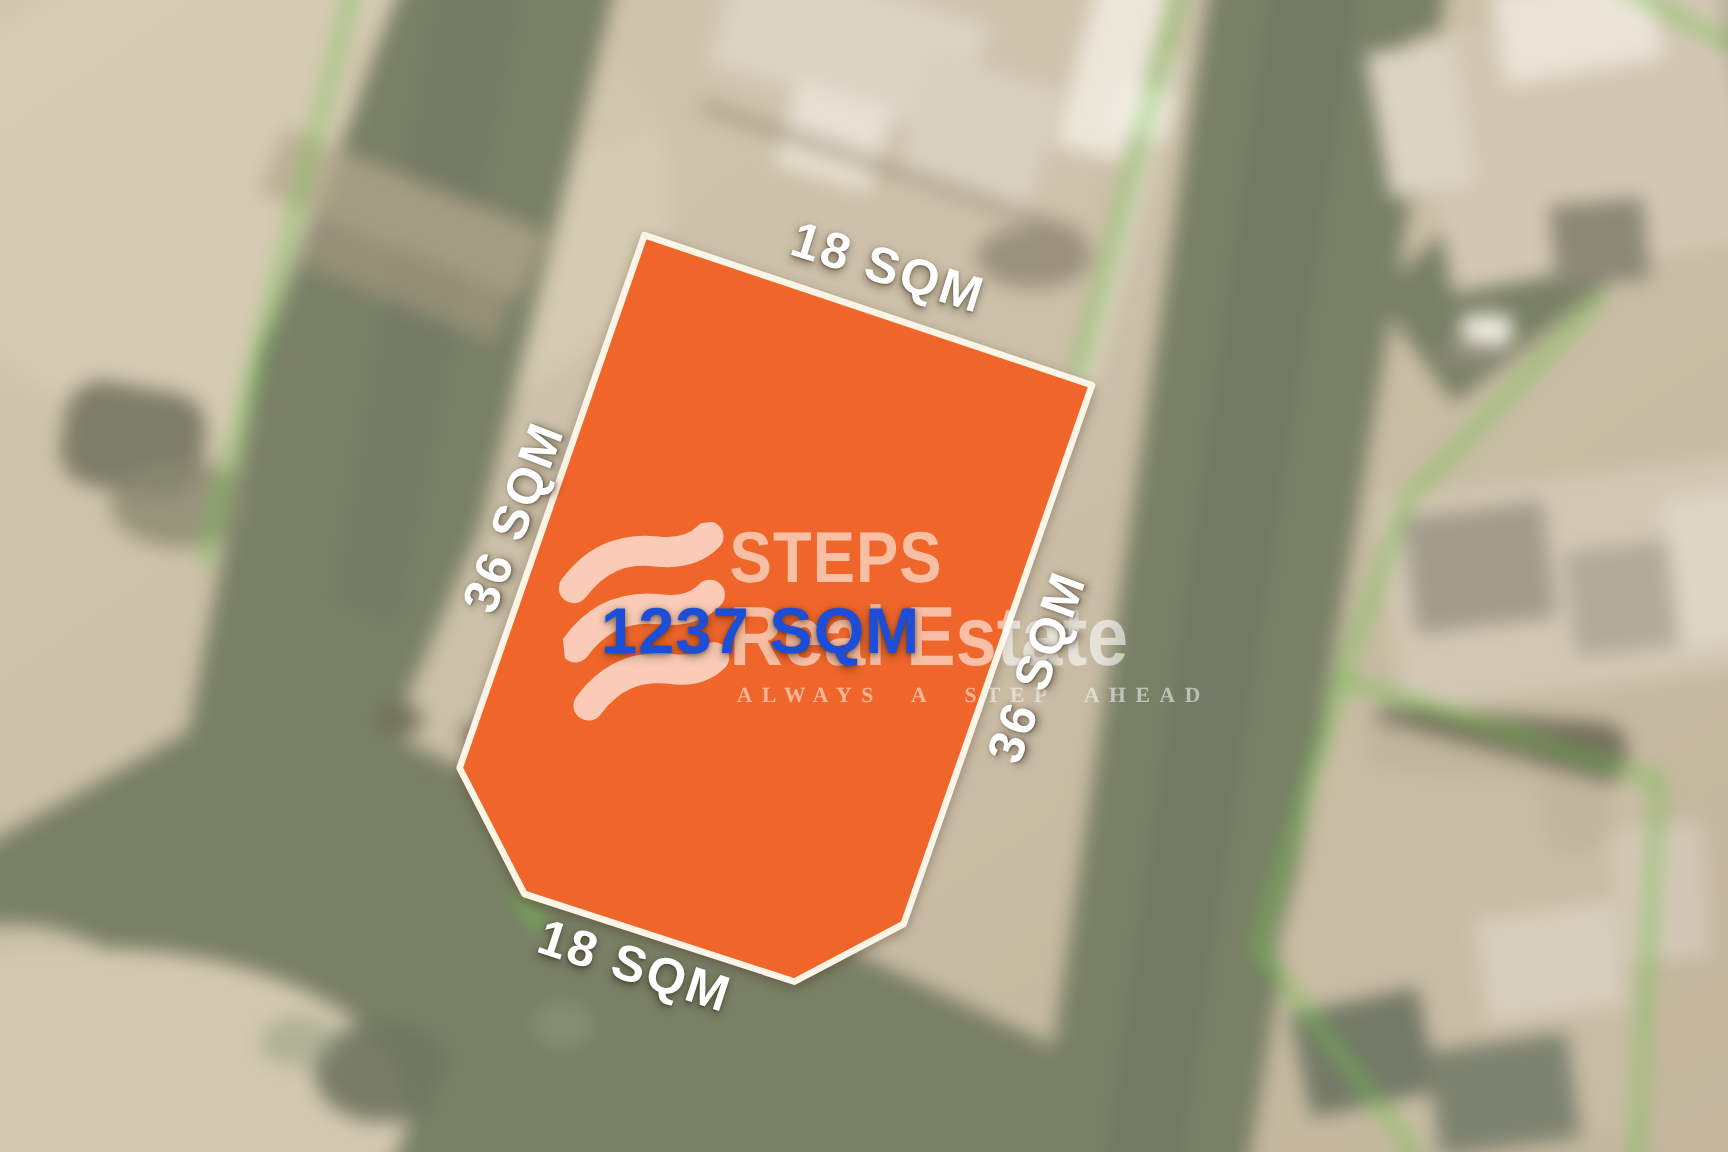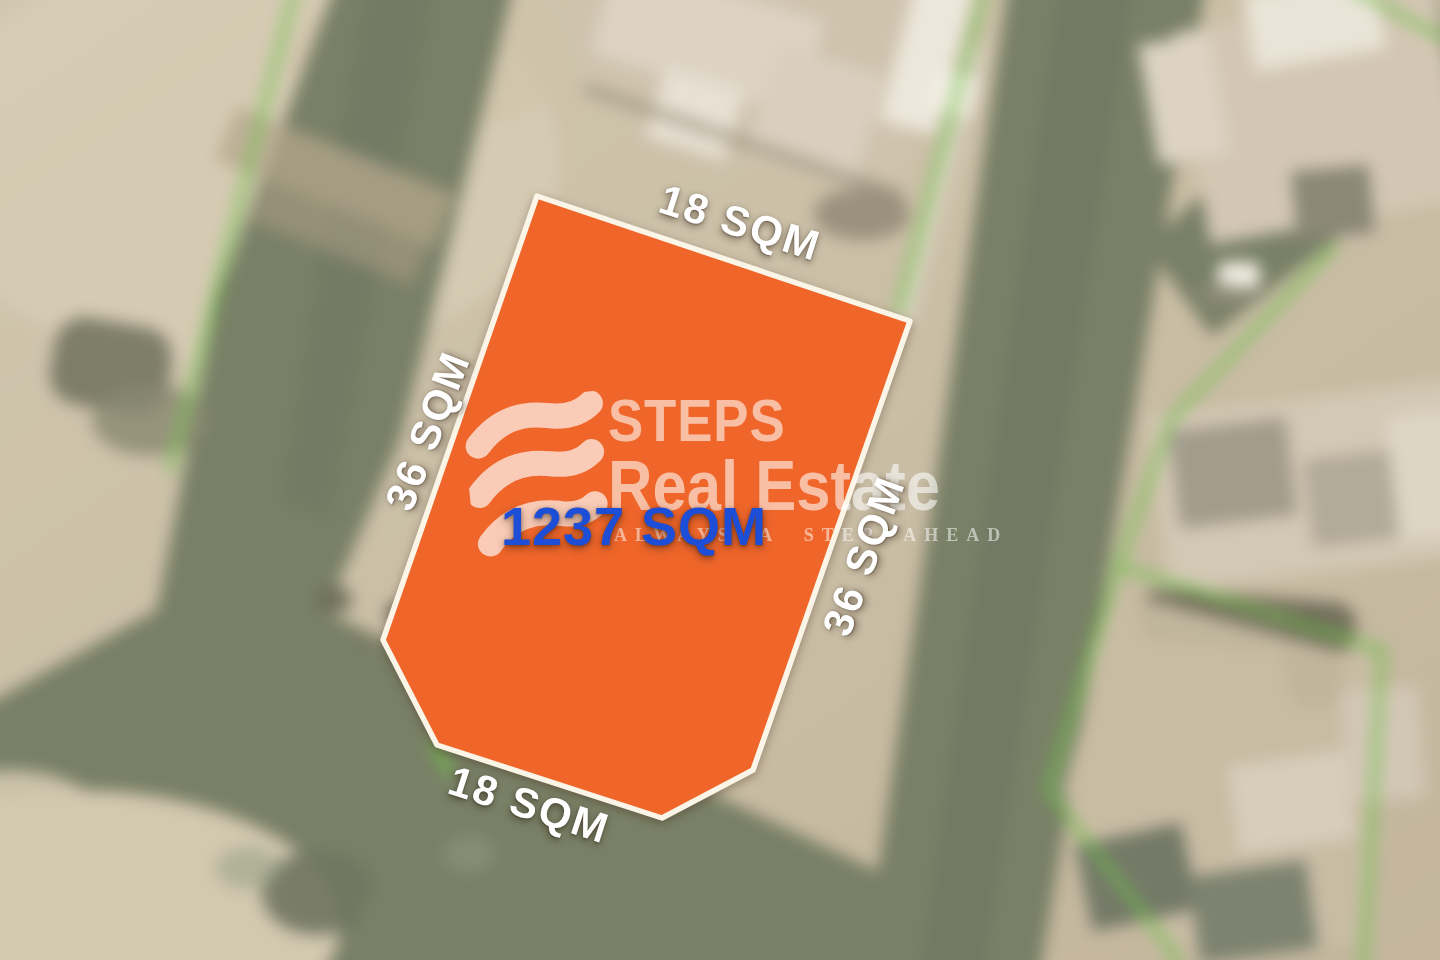--- a/index.html
+++ b/index.html
@@ -13,21 +13,21 @@
     position:absolute;color:#ffffff;font-weight:bold;font-size:42px;
     letter-spacing:2px;white-space:nowrap;
     text-shadow:0 3px 7px rgba(45,30,15,.5),0 1px 2px rgba(45,30,15,.45);
   }
   .area-label{
     position:absolute;color:#1d4ed8;font-weight:bold;font-size:54px;
     letter-spacing:1px;white-space:nowrap;
     text-shadow:0 3px 8px rgba(45,30,15,.5),0 1px 3px rgba(45,30,15,.4);
     z-index:30;
   }
-  .watermark{position:absolute;left:462px;top:389px;width:560px;height:180px;z-index:20;}
+  .watermark{position:absolute;left:462px;top:433px;width:560px;height:180px;z-index:20;}
   .wm-icon{position:absolute;left:6px;top:8px;transform:rotate(-6deg);}
   .wm-steps{
     position:absolute;left:146px;top:2px;font-size:60px;font-weight:bold;
     color:rgba(255,255,255,.58);letter-spacing:1px;line-height:1;
     transform:scaleX(.88);transform-origin:left top;white-space:nowrap;
   }
   .wm-real{
     position:absolute;left:146px;top:62px;font-size:70px;font-weight:bold;
     color:rgba(255,255,255,.58);line-height:1;
     transform:scaleX(.88);transform-origin:left top;white-space:nowrap;

